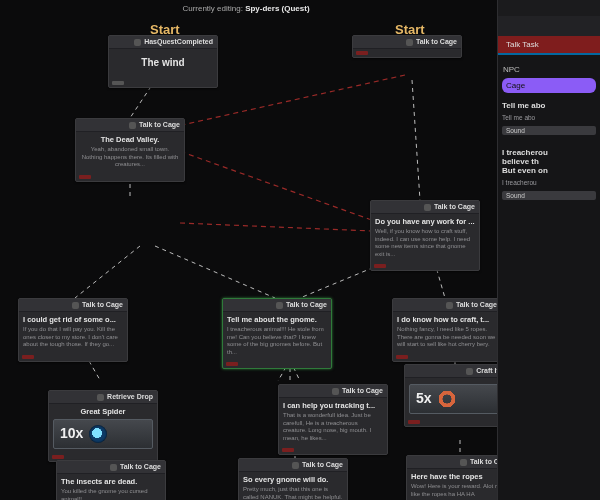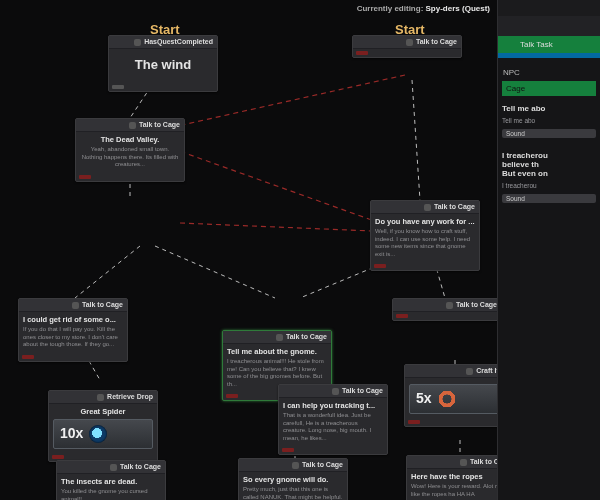--- a/index.html
+++ b/index.html
@@ -7,24 +7,23 @@
     width: 600px; height: 500px;
     background: #0b0b0c;
     font-family: Arial, sans-serif;
     color: #ccc;
     overflow: hidden;
     font-size: 8px;
   }
   .topbar {
     position: absolute;
     top: 4px; left: 2px; right: 110px;
-    text-align: right;
+    text-align: center;
     color: #aaa;
     font-size: 8px;
-    font-weight: bold;
   }
   .topbar b { color: #e8e8e8; }
   .canvas {
     position: absolute;
     left: 0; top: 0; right: 0; bottom: 0;
   }
   svg.connections {
     position: absolute;
     left: 0; top: 0;
     width: 600px; height: 500px;
@@ -43,21 +42,20 @@
     background: #2a2a2d;
     border: 1px solid #3b3b3e;
     border-radius: 2px;
     box-shadow: 0 1px 2px rgba(0,0,0,0.6);
     font-size: 7px;
     line-height: 1.25;
   }
   .node.highlight {
     border-color: #2f7a3a;
     box-shadow: 0 0 3px #2f7a3a;
-    margin-top: 32px;
   }
   .node .hdr {
     display: flex;
     align-items: center;
     justify-content: flex-end;
     gap: 3px;
     padding: 2px 4px 1px;
     background: #323236;
     border-bottom: 1px solid #202024;
     color: #ddd;
@@ -127,44 +125,44 @@
   .sidepanel {
     position: absolute;
     right: 0; top: 0; bottom: 0;
     width: 102px;
     border-left: 1px solid #2e2e31;
     background: #151517;
     display: flex;
     flex-direction: column;
   }
   .sp-head {
-    background: #15803d;
-    padding: 4px 22px;
+    background: #7f1d1d;
+    padding: 4px 8px;
     font-size: 8px;
     color: #ddd;
-    border-bottom: 5px solid #0369a1;
+    border-bottom: 2px solid #0369a1;
     white-space: nowrap;
     overflow: hidden;
   }
   .sp-dark {
     background: #1b1b1d;
     height: 16px;
   }
   .sp-row-label {
     padding: 4px 5px 2px;
     font-size: 8px;
     color: #bbb;
   }
   .sp-input {
     margin: 2px 4px;
-    background: #15803d;
+    background: #8b5cf6;
     color: #111;
     font-size: 8px;
     padding: 3px 4px;
-    border-radius: 0;
+    border-radius: 6px;
   }
   .sp-block {
     margin: 6px 4px 2px;
     font-size: 8px;
     color: #ddd;
   }
   .sp-block .big { font-weight: bold; }
   .sp-sub {
     margin: 2px 4px;
     font-size: 6.5px;
@@ -212,21 +210,21 @@
 
   <div class="start-label" style="left:150px; top:22px;">Start</div>
   <div class="start-label" style="left:395px; top:22px;">Start</div>
 
   <div class="node" style="left:108px; top:35px; width:108px;">
     <div class="hdr">
         <span class="hicon"></span>
         <span>HasQuestCompleted</span>
       </div>
     <div class="body" style="text-align:center; padding:8px 4px;">
-      <div class="title" style="font-size:13px;">The wind</div>
+      <div class="title" style="font-size:10px;">The wind</div>
     </div>
     <div class="footer">
         <span class="pip gray"></span>
       </div>
   </div>
 
   <div class="node" style="left:352px; top:35px;">
     <div class="hdr">
         <span class="hicon"></span>
         <span>Talk to Cage</span>
@@ -291,20 +289,24 @@
     <div class="footer">
         <span class="pip"></span>
       </div>
   </div>
 
   <div class="node" style="left:392px; top:298px;">
     <div class="hdr">
         <span class="hicon"></span>
         <span>Talk to Cage</span>
       </div>
+    <div class="body">
+      <div class="title">I do know how to craft, t...</div>
+      <div class="desc">Nothing fancy, I need like 5 ropes. There are gonna be needed soon we will start to sell like hot cherry bery.</div>
+    </div>
     <div class="footer">
         <span class="pip"></span>
       </div>
   </div>
 
   <div class="node" style="left:48px; top:382px;margin-top:8px;">
     <div class="hdr">
         <span class="hicon"></span>
         <span>Retrieve Drop</span>
       </div>

